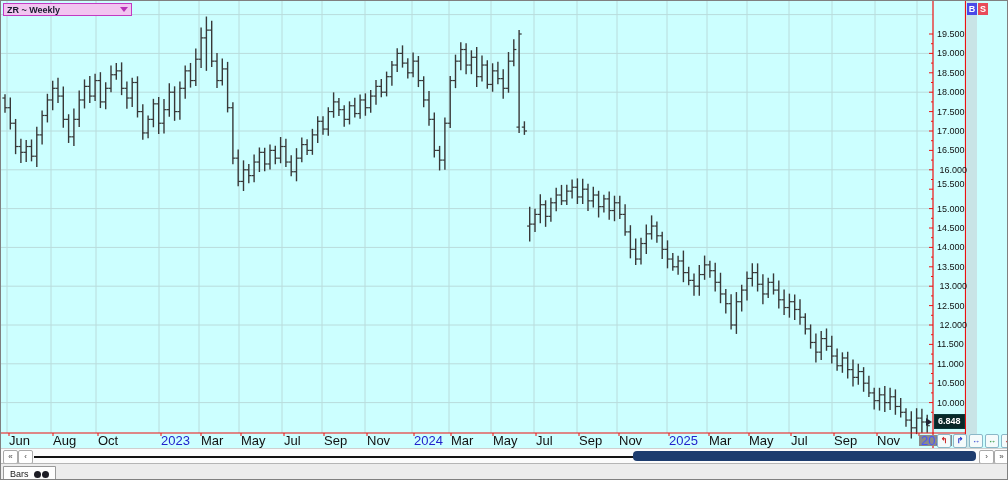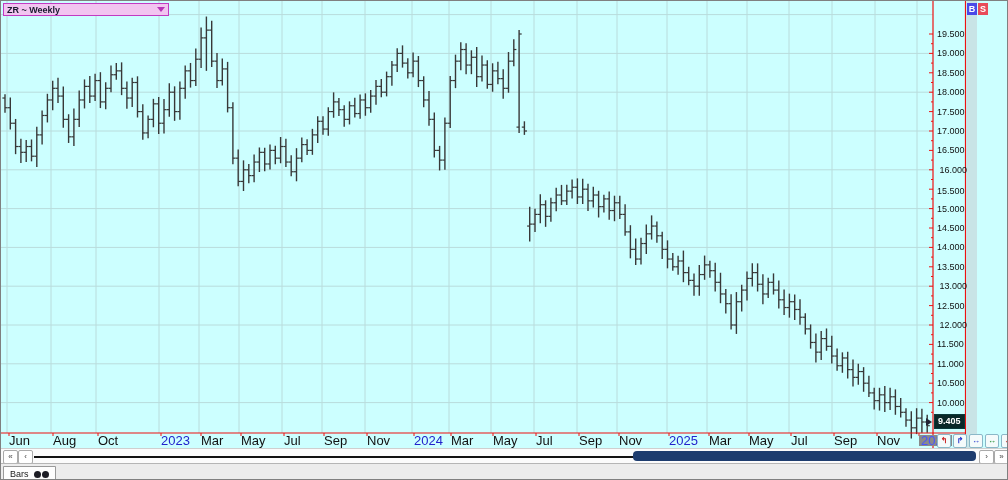--- a/index.html
+++ b/index.html
@@ -8,21 +8,21 @@
   
   #chart-svg{position:absolute;left:0;top:0;width:1008px;height:448px;display:block;}
   #right-strip{position:absolute;left:965px;top:0;width:11px;height:447px;background:#c8e4e6;}
   
   .pl{position:absolute;left:936px;width:30px;font-size:9px;color:#111;letter-spacing:0;line-height:10px;}
   
   .ml{position:absolute;top:434px;font-size:13px;color:#111;line-height:11px;}
   .ml.year{color:#2222cc;}
   .ml.selected{background:#8a8a8a;color:#4a55ff;padding:0 2px;}
   
-  #symbol-dd{position:absolute;left:2px;top:2px;width:166px;height:13px;background:#f2c4f0;
+  #symbol-dd{position:absolute;left:2px;top:2px;width:129px;height:13px;background:#f2c4f0;
     border:1px solid #c23ac2;display:flex;align-items:center;box-sizing:border-box;cursor:pointer;}
   #symbol-dd .lbl{font-size:9px;font-weight:bold;color:#1a1a2e;padding-left:3px;flex:1;}
   #symbol-dd .tri{width:0;height:0;border-left:4px solid transparent;border-right:4px solid transparent;
     border-top:5px solid #b833b8;margin-right:3px;}
   
   #bs{position:absolute;left:966px;top:2px;display:flex;}
   .bsb{width:10px;height:12px;font-size:9px;font-weight:bold;color:#fff;display:flex;
     align-items:center;justify-content:center;cursor:pointer;}
   #btn-buy{background:#4a49e8;}
   #btn-sell{background:#e84b5a;margin-left:1px;}
@@ -698,21 +698,21 @@
 
   <div id="labels-layer">
       <div class="pl" style="top: 28px;">19.500</div>
       <div class="pl" style="top: 47.4px;">19.000</div>
       <div class="pl" style="top: 66.8px;">18.500</div>
       <div class="pl" style="top: 86.2px;">18.000</div>
       <div class="pl" style="top: 105.6px;">17.500</div>
       <div class="pl" style="top: 125px;">17.000</div>
       <div class="pl" style="top: 144.4px;">16.500</div>
       <div class="pl" style="top: 163.8px; text-align: right;">16.000</div>
-      <div class="pl" style="top: 185px;">15.500</div>
+      <div class="pl" style="top: 178px;">15.500</div>
       <div class="pl" style="top: 202.6px;">15.000</div>
       <div class="pl" style="top: 222px;">14.500</div>
       <div class="pl" style="top: 241.4px;">14.000</div>
       <div class="pl" style="top: 260.8px;">13.500</div>
       <div class="pl" style="top: 280.2px; text-align: right;">13.000</div>
       <div class="pl" style="top: 299.6px;">12.500</div>
       <div class="pl" style="top: 319px; text-align: right;">12.000</div>
       <div class="pl" style="top: 338.4px;">11.500</div>
       <div class="pl" style="top: 357.8px;">11.000</div>
       <div class="pl" style="top: 377.2px;">10.500</div>
@@ -735,21 +735,21 @@
       <div class="ml year" style="left: 668px;">2025</div>
       <div class="ml" style="left: 708px;">Mar</div>
       <div class="ml" style="left: 748px;">May</div>
       <div class="ml" style="left: 790px;">Jul</div>
       <div class="ml" style="left: 833px;">Sep</div>
       <div class="ml" style="left: 876px;">Nov</div>
       <div class="ml year selected" style="left: 918px;">2026</div>
     </div>
 
   <div id="lp-arrow"></div>
-  <div id="last-price">9.405</div>
+  <div id="last-price">6.848</div>
 
   <div id="axis-toolbar">
       <div class="atb" style="color: rgb(204, 34, 34);">↰</div>
       <div class="atb" style="color: rgb(34, 51, 204);">↱</div>
       <div class="atb" style="color: rgb(34, 51, 204);">↔</div>
       <div class="atb" style="color: rgb(17, 136, 34);">↔</div>
       <div class="atb" style="color: rgb(204, 34, 34);">↔</div>
     </div>
 
   <div id="scroll-row">

